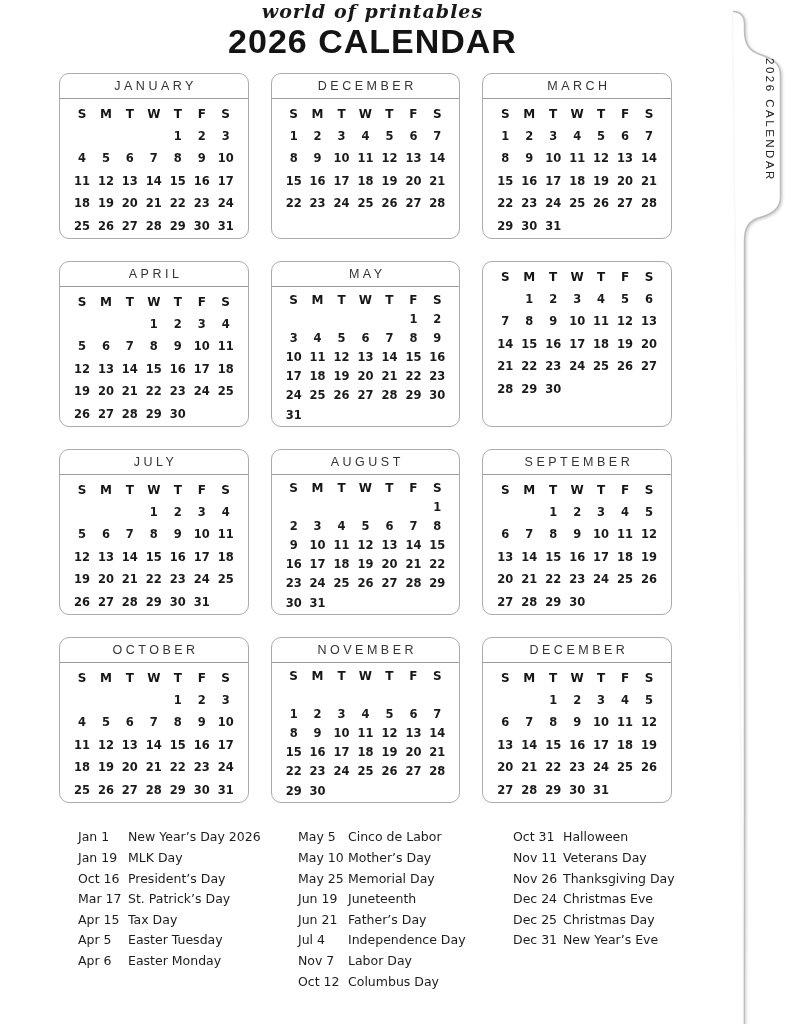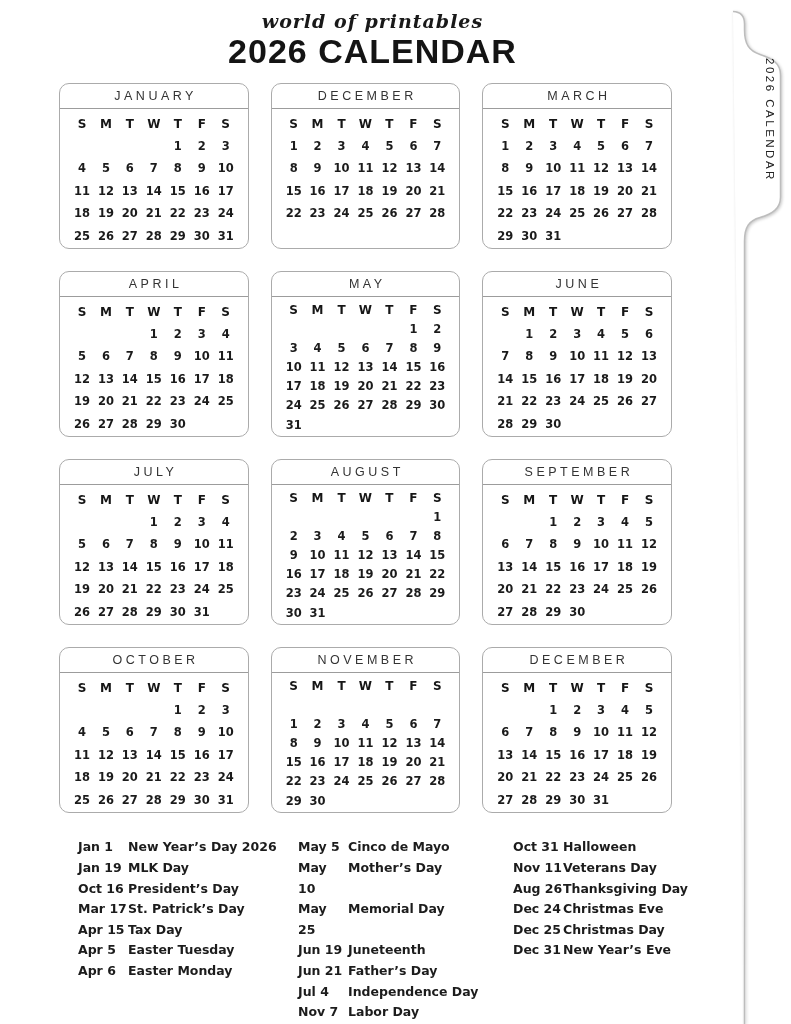--- a/index.html
+++ b/index.html
@@ -16,21 +16,21 @@
   .tab-hit { position:absolute; left:746px; top:32px; width:34px; height:208px; cursor:pointer; }
   .tab-text {
     position:absolute; left:750px; top:58px; width:26px; height:170px;
     writing-mode:vertical-rl; letter-spacing:2.5px;
     font-family:"Liberation Sans", sans-serif; font-size:11.5px; color:#222;
     white-space:nowrap;
   }
 
   
   .sheet { position:absolute; left:0; top:0; width:745px; height:1024px; }
-  .hdr { padding-top:10px; text-align:center; }
+  .hdr { padding-top:0; text-align:center; }
   .logo {
     font-family:"DejaVu Serif", serif; font-style:italic; font-weight:700;
     font-size:19px; letter-spacing:1px; color:#191919;
   }
   .big-title {
     margin:1px 0 0 0;
     font-family:"Liberation Sans", sans-serif; font-weight:800;
     font-size:34px; letter-spacing:1px; color:#141414; line-height:1.1;
   }
 
@@ -58,21 +58,21 @@
     padding:3px 10px 2px;
   }
   .month-grid.tight { grid-auto-rows:19.1px; }
   .cell { display:flex; align-items:center; justify-content:center; }
   .wk  { font-weight:700; font-size:12px;   color:#161616; }
   .day { font-weight:700; font-size:11.5px; color:#1b1b1b; }
 
   
   .holidays { margin:24px 0 0 78px; display:flex; }
   .hcol1 { width:220px; } .hcol2 { width:215px; } .hcol3 { width:180px; }
-  .hrow { display:flex; line-height:20.6px; font-size:12.5px; font-weight:700; color:#1c1c1c; }
+  .hrow { display:flex; line-height:20.6px; font-size:12.5px; font-weight:400; color:#1c1c1c; }
   .hdate { width:50px; flex:none; }
 </style>
 </head>
 <body>
 
 <div class="canvas">
 
   <svg class="edge-svg" width="791" height="1024" viewBox="0 0 791 1024">
     <defs>
       <linearGradient id="fade" x1="0" y1="0" x2="1" y2="0">
@@ -318,21 +318,20 @@
             <div class="cell day">25</div>
             <div class="cell day">26</div>
             <div class="cell day">27</div>
             <div class="cell day">28</div>
             <div class="cell day">29</div>
             <div class="cell day">30</div>
             <div class="cell day">31</div>
           </div>
         </div>
         <div class="month-card">
-          <div class="month-title">JUNE</div>
           <div class="month-grid">
             <div class="cell wk">S</div>
             <div class="cell wk">M</div>
             <div class="cell wk">T</div>
             <div class="cell wk">W</div>
             <div class="cell wk">T</div>
             <div class="cell wk">F</div>
             <div class="cell wk">S</div>
             <div class="cell day"></div>
             <div class="cell day">1</div>
@@ -676,21 +675,21 @@
             <div class="hname">Easter Tuesday</div>
           </div>
           <div class="hrow">
             <div class="hdate">Apr 6</div>
             <div class="hname">Easter Monday</div>
           </div>
         </div>
         <div class="hcol2">
           <div class="hrow">
             <div class="hdate">May 5</div>
-            <div class="hname">Cinco de Mayo</div>
+            <div class="hname">Cinco de Labor</div>
           </div>
           <div class="hrow">
             <div class="hdate">May 10</div>
             <div class="hname">Mother’s Day</div>
           </div>
           <div class="hrow">
             <div class="hdate">May 25</div>
             <div class="hname">Memorial Day</div>
           </div>
           <div class="hrow">
@@ -717,21 +716,21 @@
         <div class="hcol3">
           <div class="hrow">
             <div class="hdate">Oct 31</div>
             <div class="hname">Halloween</div>
           </div>
           <div class="hrow">
             <div class="hdate">Nov 11</div>
             <div class="hname">Veterans Day</div>
           </div>
           <div class="hrow">
-            <div class="hdate">Aug 26</div>
+            <div class="hdate">Nov 26</div>
             <div class="hname">Thanksgiving Day</div>
           </div>
           <div class="hrow">
             <div class="hdate">Dec 24</div>
             <div class="hname">Christmas Eve</div>
           </div>
           <div class="hrow">
             <div class="hdate">Dec 25</div>
             <div class="hname">Christmas Day</div>
           </div>

